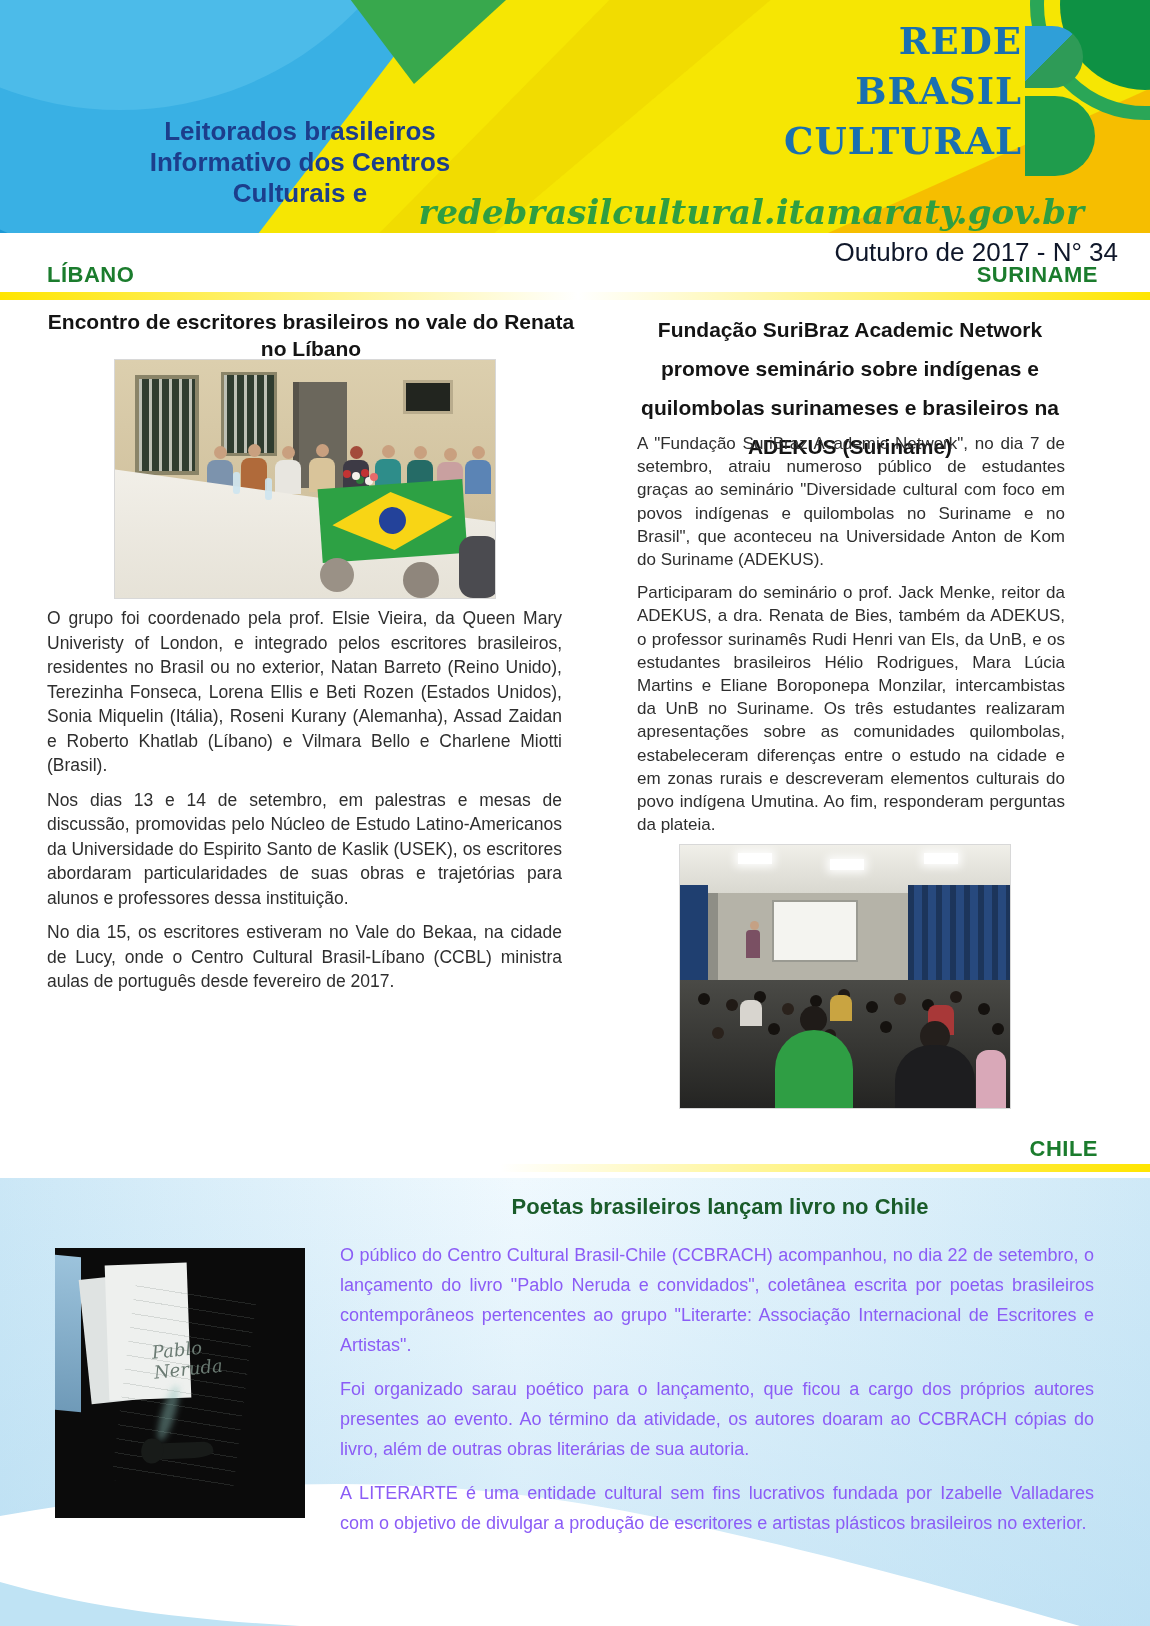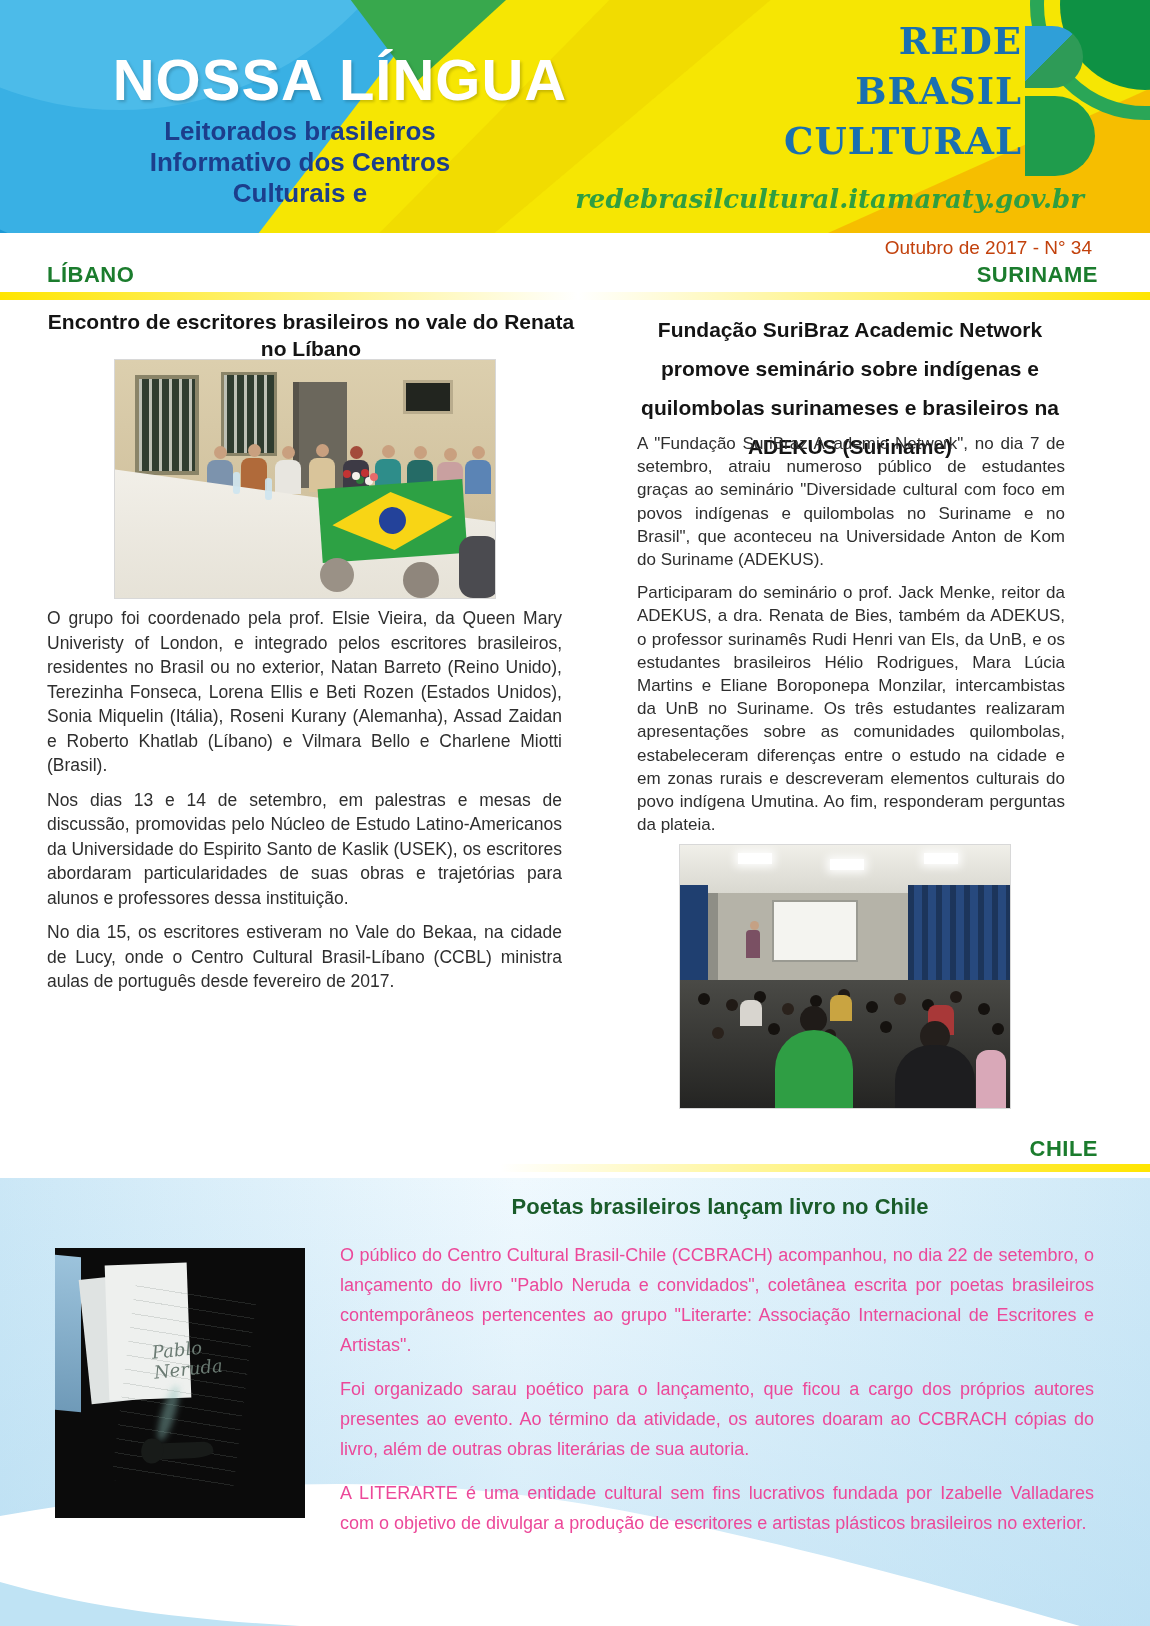--- a/index.html
+++ b/index.html
@@ -24,25 +24,25 @@
   .nossa{position:absolute;left:90px;top:46px;width:500px;text-align:center;color:#fff;
       font-size:58px;font-weight:bold;letter-spacing:1px;text-shadow:2px 2px 3px rgba(0,0,0,.18);}
   .subtitle{position:absolute;left:90px;top:116px;width:420px;text-align:center;color:#1c3e8c;
       font-size:26px;font-weight:bold;line-height:31px;}
   .logo-text{position:absolute;top:16px;right:128px;text-align:right;color:#1a70b0;
       font-family:"DejaVu Serif",serif;font-weight:bold;font-size:37px;line-height:50px;letter-spacing:1px;}
   .logo-text span{display:block;}
   .logo-b-top{position:absolute;left:1025px;top:26px;width:58px;height:62px;border-radius:0 62px 62px 0;
       background:linear-gradient(135deg,#2f9fd8 46%,#2e9b57 46%);}
   .logo-b-bot{position:absolute;left:1025px;top:96px;width:70px;height:80px;border-radius:0 80px 80px 0;background:#1f9c4c;}
-  .website{position:absolute;top:184px;right:66px;font-family:"DejaVu Serif",serif;font-style:italic;
-      font-weight:bold;font-size:26px;color:#2f9e41;}
-
-  
-  .date{position:absolute;top:237px;right:58px;font-size:19px;color:#c2410c;}
+  .website{position:absolute;top:192px;right:66px;font-family:"DejaVu Serif",serif;font-style:italic;
+      font-weight:bold;font-size:34px;color:#2f9e41;}
+
+  
+  .date{position:absolute;top:237px;right:32px;font-size:26px;color:#0f172a;}
   .sec-label{font-size:22px;font-weight:bold;color:#1b7c2d;letter-spacing:.5px;}
   .sec-libano{position:absolute;left:47px;top:262px;}
   .sec-suriname{position:absolute;right:52px;top:262px;}
   .bar-left{position:absolute;left:0;top:292px;width:578px;height:8px;
       background:linear-gradient(to right,#ffe500 0%,#fff48a 55%,rgba(255,244,160,0) 100%);}
   .bar-right{position:absolute;left:578px;top:292px;width:572px;height:8px;
       background:linear-gradient(to left,#ffe500 0%,#fff48a 55%,rgba(255,244,160,0) 100%);}
   .sec-chile{position:absolute;right:52px;top:1136px;}
   .bar-chile{position:absolute;left:500px;top:1164px;width:650px;height:8px;
       background:linear-gradient(to left,#ffe500 0%,#fff48a 55%,rgba(255,244,160,0) 100%);}
@@ -56,21 +56,21 @@
   .art2-body{position:absolute;left:637px;top:432px;width:428px;font-size:17px;line-height:23.2px;}
 
   
   .chile-bg{position:absolute;left:0;top:1178px;width:1150px;height:448px;
       background:linear-gradient(to bottom,rgba(190,225,244,0) 0%,rgba(170,215,240,.45) 100%),
                  linear-gradient(to right,#cbe7f6,#f0f9fe 45%,#cfe9f7);}
   .swoosh{position:absolute;left:0;bottom:0;}
   .chile-title{position:absolute;left:340px;top:1194px;width:760px;text-align:center;
       font-size:22px;font-weight:bold;color:#1a5c2a;}
   .chile-body{position:absolute;left:340px;top:1240px;width:758px;font-size:18px;line-height:30px;}
-  .chile-body p{margin:0 4px 14px 0;text-align:justify;color:#ec4899;}
+  .chile-body p{margin:0 4px 14px 0;text-align:justify;color:#8b5cf6;}
 
   
   .photo1{position:absolute;left:115px;top:360px;width:380px;height:238px;overflow:hidden;
       background:linear-gradient(to bottom,#dccfae 0%,#d2c3a0 55%,#c7b591 100%);box-shadow:0 0 0 1px #d8d8d8;}
   .win{position:absolute;background:#2f3c2f;border:4px solid #8a8468;
       background-image:repeating-linear-gradient(90deg,rgba(225,225,215,.8) 0 3px,transparent 3px 10px);}
   .w1{left:20px;top:15px;width:56px;height:92px;}
   .w2{left:106px;top:12px;width:50px;height:78px;border-width:3px;}
   .door{position:absolute;left:178px;top:22px;width:48px;height:106px;background:#6b675c;border-left:6px solid #57534a;}
   .w3{position:absolute;left:288px;top:20px;width:44px;height:28px;background:#22251f;border:3px solid #b9ac8d;}
@@ -145,21 +145,20 @@
   <div class="header">
     <div class="hdr-circle1"></div>
     <div class="hdr-circle2"></div>
     <div class="hdr-yellow"></div>
     <div class="hdr-yellow-dark"></div>
     <div class="hdr-green-wedge"></div>
     <div class="hdr-orange"></div>
     <div class="hdr-corner2"></div>
     <div class="hdr-corner"></div>
 
-    <div class="nossa">NOSSA LÍNGUA</div>
     <div class="subtitle">
       <div>Leitorados brasileiros</div>
       <div>Informativo dos Centros Culturais e</div>
     </div>
 
     <div class="logo-text">
       <span>REDE</span>
       <span>BRASIL</span>
       <span>CULTURAL</span>
     </div>

